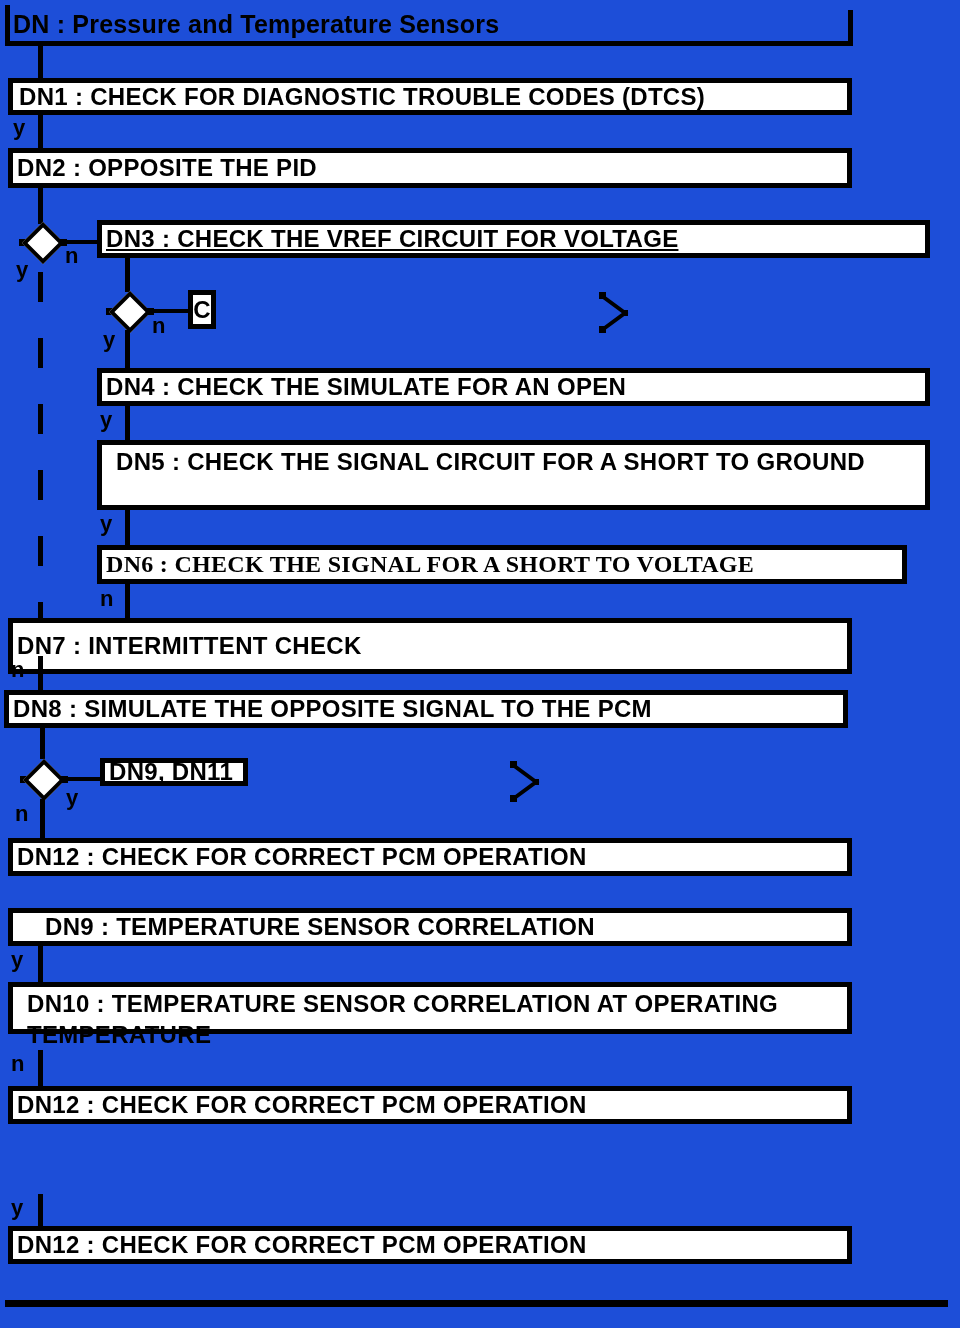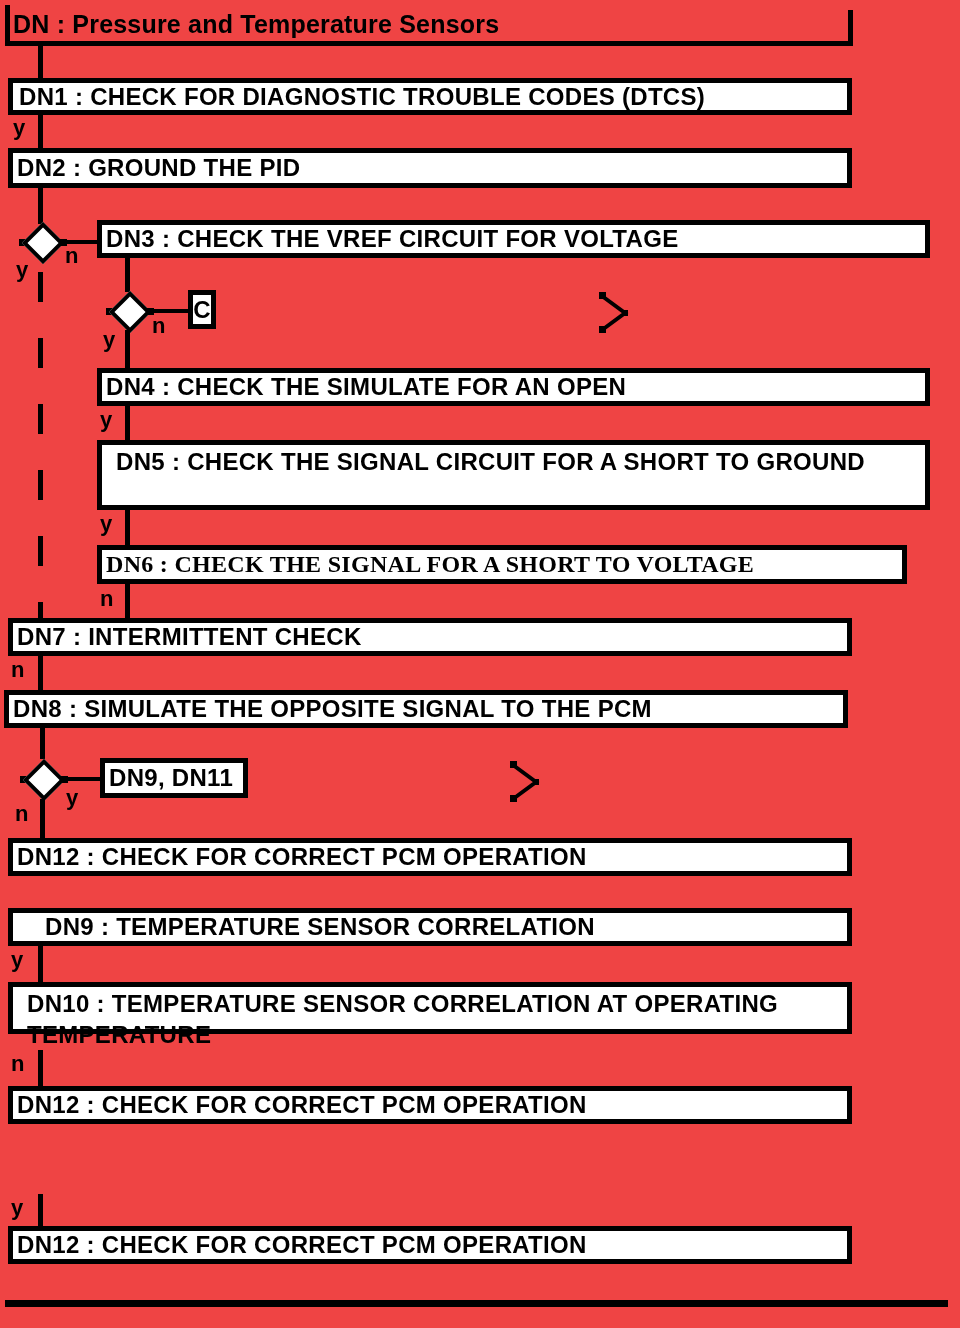--- a/index.html
+++ b/index.html
@@ -1,17 +1,17 @@
 <!DOCTYPE html>
 <html><head>
 <meta charset="utf-8">
 <style>
   html,body{margin:0;padding:0;background:#ffffff;}
   #page{
-    position:relative;width:960px;height:1328px;background:#ef4444;
+    position:relative;width:960px;height:1328px;background:#1d4ed8;
     font-family:"Liberation Sans", sans-serif;color:#000;overflow:hidden;
   }
   
   .node{
     position:absolute;box-sizing:border-box;border:5px solid #000;background:#fff;
     font-weight:bold;font-size:24px;letter-spacing:.3px;
     display:flex;align-items:center;padding:0 4px;white-space:nowrap;
   }
   .node.twoline{white-space:normal;line-height:31px;padding:1px 14px;align-items:flex-start;}
   .node.small{justify-content:center;padding:0;}
@@ -53,31 +53,31 @@
   <div class="title-text" style="left:13px;top:10px;">DN : Pressure and Temperature Sensors</div>
   <div class="title-underline" style="left:5px;top:41px;width:848px;"></div>
   <div class="tick" style="left:848px;top:10px;height:31px;"></div>
 
   <div class="vline" style="left:38px;top:46px;height:32px;"></div>
 
   <div class="node" style="left:8px;top:78px;width:844px;height:37px;padding-left:6px;">DN1 : CHECK FOR DIAGNOSTIC TROUBLE CODES (DTCS)</div>
   <div class="branch" style="left:13px;top:118px;">y</div>
   <div class="vline" style="left:38px;top:115px;height:33px;"></div>
 
-  <div class="node" style="left:8px;top:148px;width:844px;height:40px;">DN2 : GROUND THE PID</div>
+  <div class="node" style="left:8px;top:148px;width:844px;height:40px;">DN2 : OPPOSITE THE PID</div>
   <div class="vline" style="left:38px;top:188px;height:36px;"></div>
 
   <div class="diamond" style="left:21px;top:221px;">
     <div class="shape"></div>
   </div>
   <div class="branch" style="left:65px;top:246px;">n</div>
   <div class="hline" style="left:59px;top:240px;width:38px;"></div>
   <div class="branch" style="left:16px;top:260px;">y</div>
 
-  <div class="node" style="left:97px;top:220px;width:833px;height:38px;">DN3 : CHECK THE VREF CIRCUIT FOR VOLTAGE</div>
+  <div class="node" style="left:97px;top:220px;width:833px;height:38px;text-decoration:underline;">DN3 : CHECK THE VREF CIRCUIT FOR VOLTAGE</div>
   <div class="vline" style="left:125px;top:258px;height:34px;"></div>
 
   <div class="dashline" style="left:38px;top:272px;height:346px;"></div>
 
   <div class="diamond" style="left:108px;top:290px;">
     <div class="shape"></div>
   </div>
   <div class="hline" style="left:146px;top:309px;width:42px;"></div>
   <div class="branch" style="left:152px;top:316px;">n</div>
   <div class="branch" style="left:103px;top:330px;">y</div>
@@ -97,34 +97,34 @@
   <div class="vline" style="left:125px;top:406px;height:34px;"></div>
 
   <div class="node twoline" style="left:97px;top:440px;width:833px;height:70px;">DN5 : CHECK THE SIGNAL CIRCUIT FOR A SHORT TO GROUND</div>
   <div class="branch" style="left:100px;top:514px;">y</div>
   <div class="vline" style="left:125px;top:510px;height:35px;"></div>
 
   <div class="node" style="left:97px;top:545px;width:810px;height:39px;font-family:Liberation Serif, serif;">DN6 : CHECK THE SIGNAL FOR A SHORT TO VOLTAGE</div>
   <div class="branch" style="left:100px;top:589px;">n</div>
   <div class="vline" style="left:125px;top:584px;height:34px;"></div>
 
-  <div class="node" style="left:8px;top:618px;width:844px;height:38px;text-align:right;">DN7 : INTERMITTENT CHECK</div>
+  <div class="node" style="left:8px;top:618px;width:844px;height:56px;text-align:right;">DN7 : INTERMITTENT CHECK</div>
   <div class="branch" style="left:11px;top:660px;">n</div>
   <div class="vline" style="left:38px;top:656px;height:34px;"></div>
 
   <div class="node" style="left:4px;top:690px;width:844px;height:38px;">DN8 : SIMULATE THE OPPOSITE SIGNAL TO THE PCM</div>
   <div class="vline" style="left:40px;top:728px;height:31px;"></div>
 
   <div class="diamond" style="left:22px;top:758px;">
     <div class="shape"></div>
   </div>
   <div class="hline" style="left:62px;top:777px;width:38px;"></div>
   <div class="branch" style="left:66px;top:788px;">y</div>
   <div class="branch" style="left:15px;top:804px;">n</div>
-  <div class="node" style="left:100px;top:758px;width:148px;height:40px;">DN9, DN11</div>
+  <div class="node" style="left:100px;top:758px;width:148px;height:28px;">DN9, DN11</div>
 
   <svg class="chev" style="left:509px;top:760px;" width="34" height="46" viewBox="0 0 34 46">
     <polyline points="4,5 27,22 4,39" fill="none" stroke="#000" stroke-width="4"></polyline>
     <rect x="1" y="1" width="7" height="7" fill="#000"></rect>
     <rect x="1" y="35" width="7" height="7" fill="#000"></rect>
     <rect x="24" y="19" width="6" height="6" fill="#000"></rect>
   </svg>
 
   <div class="vline" style="left:40px;top:799px;height:39px;"></div>
 

